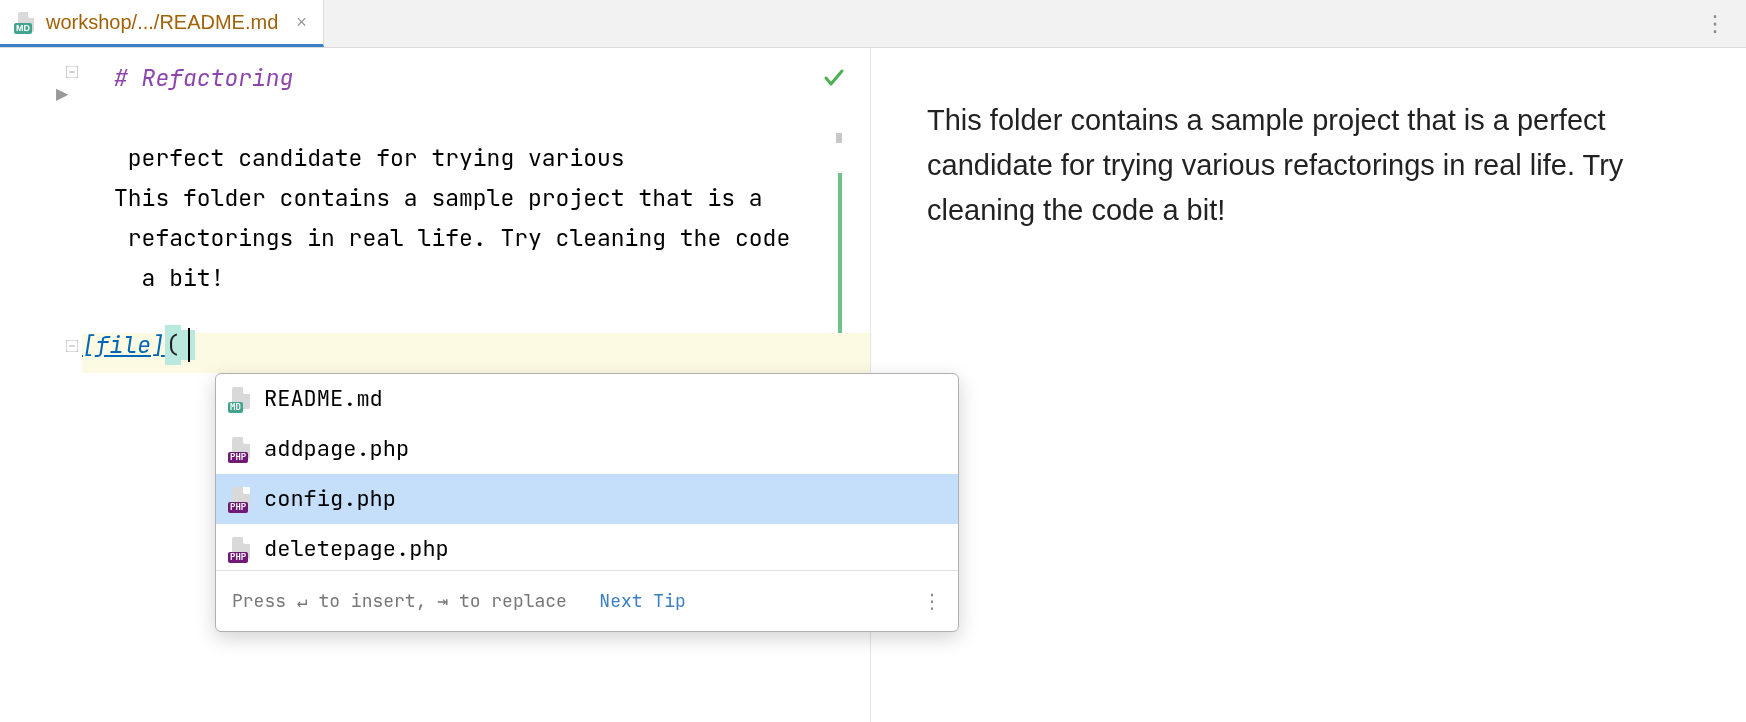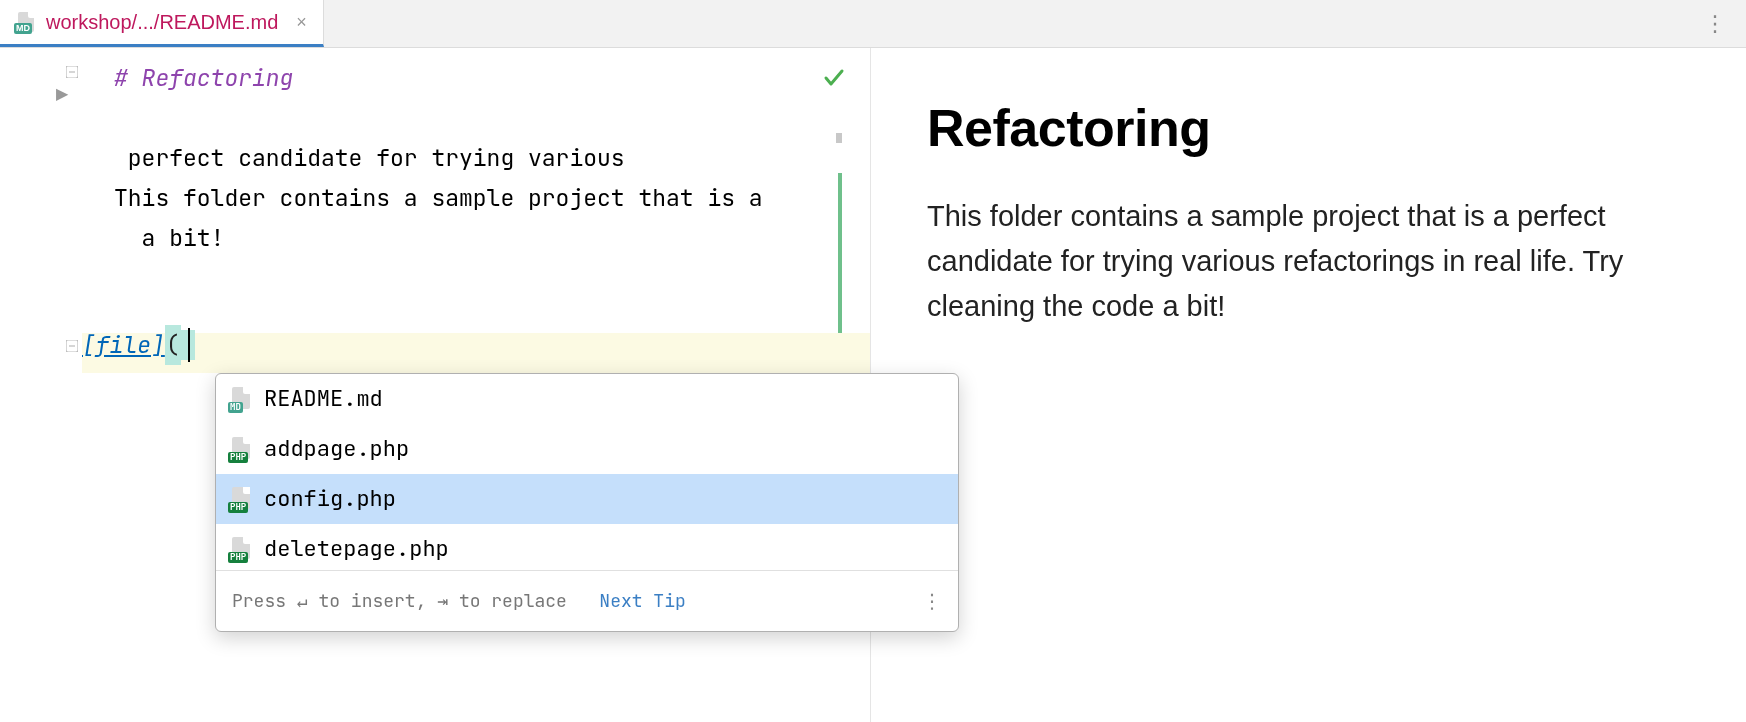--- a/index.html
+++ b/index.html
@@ -1,20 +1,20 @@
 <!DOCTYPE html>
 <html><head>
   <meta charset="utf-8">
   <style>
     * { box-sizing: border-box; margin: 0; padding: 0; }
     body { font-family: -apple-system, BlinkMacSystemFont, "Segoe UI", sans-serif; background: #fff; width: 1746px; height: 722px; overflow: hidden; }
     
     .tab-bar { height: 48px; background: #f2f2f2; border-bottom: 1px solid #dcdcdc; display: flex; align-items: stretch; position: relative; }
     .tab { display: flex; align-items: center; padding: 0 16px; background: #fff; border-right: 1px solid #dcdcdc; position: relative; gap: 10px; border-bottom: 3px solid #3b7fc4; }
-    .tab-label { color: #be185d; font-size: 20px; }
+    .tab-label { color: #a16207; font-size: 20px; }
     .tab-close { color: #999; font-size: 18px; cursor: pointer; margin-left: 8px; }
     .tab-bar-kebab { margin-left: auto; padding: 0 20px; display: flex; align-items: center; color: #888; font-size: 22px; cursor: pointer; }
     
     .md-icon-tab { position: relative; width: 20px; height: 20px; display: inline-flex; align-items: center; justify-content: center; }
     .md-icon-page { width: 16px; height: 20px; background: #d9d9d9; border-radius: 2px; position: absolute; top: 0; left: 2px; }
     .md-icon-page::before { content: ''; position: absolute; top: 0; right: 0; width: 6px; height: 6px; background: #fff; border-bottom-left-radius: 2px; }
     .md-icon-badge { position: absolute; bottom: -2px; left: -2px; background: #42a38f; color: #fff; font-size: 9px; font-weight: bold; padding: 1px 2px; border-radius: 2px; line-height: 1; }
     
     .main { display: flex; height: calc(100% - 48px); }
     .editor-pane { width: 870px; position: relative; background: #fff; display: flex; }
@@ -49,21 +49,21 @@
     .completion-item.selected { background: #c5dffb; }
     .completion-hint { display: flex; align-items: center; justify-content: space-between; padding: 10px 16px; border-top: 1px solid #e0e0e0; font-size: 18px; color: #777; gap: 48px; }
     .next-tip { color: #3b7fc4; cursor: pointer; }
     .popup-kebab { color: #888; cursor: pointer; font-size: 20px; }
     
     .file-icon { position: relative; width: 22px; height: 24px; display: inline-flex; align-items: center; justify-content: center; flex-shrink: 0; }
     .file-icon-page { width: 18px; height: 22px; background: #d9d9d9; border-radius: 2px; position: absolute; top: 0; left: 2px; }
     .file-icon-page::before { content: ''; position: absolute; top: 0; right: 0; width: 7px; height: 7px; background: #fff; border-bottom-left-radius: 2px; }
     .file-icon-badge { position: absolute; bottom: -2px; left: -2px; color: #fff; font-size: 9px; font-weight: bold; padding: 1px 2px; border-radius: 2px; line-height: 1; }
     .badge-md { background: #42a38f; }
-    .badge-php { background: #15803d; }
+    .badge-php { background: #701a75; }
     
     .fold-svg { width: 12px; height: 12px; }
     .check-svg { width: 24px; height: 24px; }
   </style>
 </head>
 <body>
 
 <div class="tab-bar">
   <div class="tab">
     <span class="md-icon-tab">
@@ -99,20 +99,21 @@
             <path d="M4 12 L9 18 L20 5" fill="none" stroke="#4caf50" stroke-width="3" stroke-linecap="round" stroke-linejoin="round"></path>
           </svg>
       </span>
       <span class="change-marker"></span>
       <span class="change-marker-green"></span>
 
       <div class="code-line md-heading"># Refactoring</div>
       <div class="code-line"> </div>
       <div class="code-line"> perfect candidate for trying various</div>
       <div class="code-line">This folder contains a sample project that is a</div>
+      <div class="code-line"> refactorings in real life. Try cleaning the code</div>
       <div class="code-line">  a bit!</div>
 
       <div class="highlighted-line"></div>
       <div class="link-line">
         <span class="md-link">[file]</span>
           <span class="md-paren matched-paren">(</span>
           <span class="caret-box"></span>
           <span class="md-paren" style="margin-left:-14px">)</span>
       </div>
 
@@ -152,16 +153,15 @@
             <span>Press </span><span>↵</span><span> to insert, </span><span>⇥</span><span> to replace</span>
             &nbsp;&nbsp;<span class="next-tip">Next Tip</span>
           </span>
           <span class="popup-kebab">⋮</span>
         </div>
       </div>
     </div>
   </div>
 
   <div class="preview-pane">
-    <h1 class="preview-h1">Refactoring</h1>
     <p class="preview-p">This folder contains a sample project that is a perfect candidate for trying various refactorings in real life. Try cleaning the code a bit!</p>
   </div>
 </div>
 
 </body></html>

